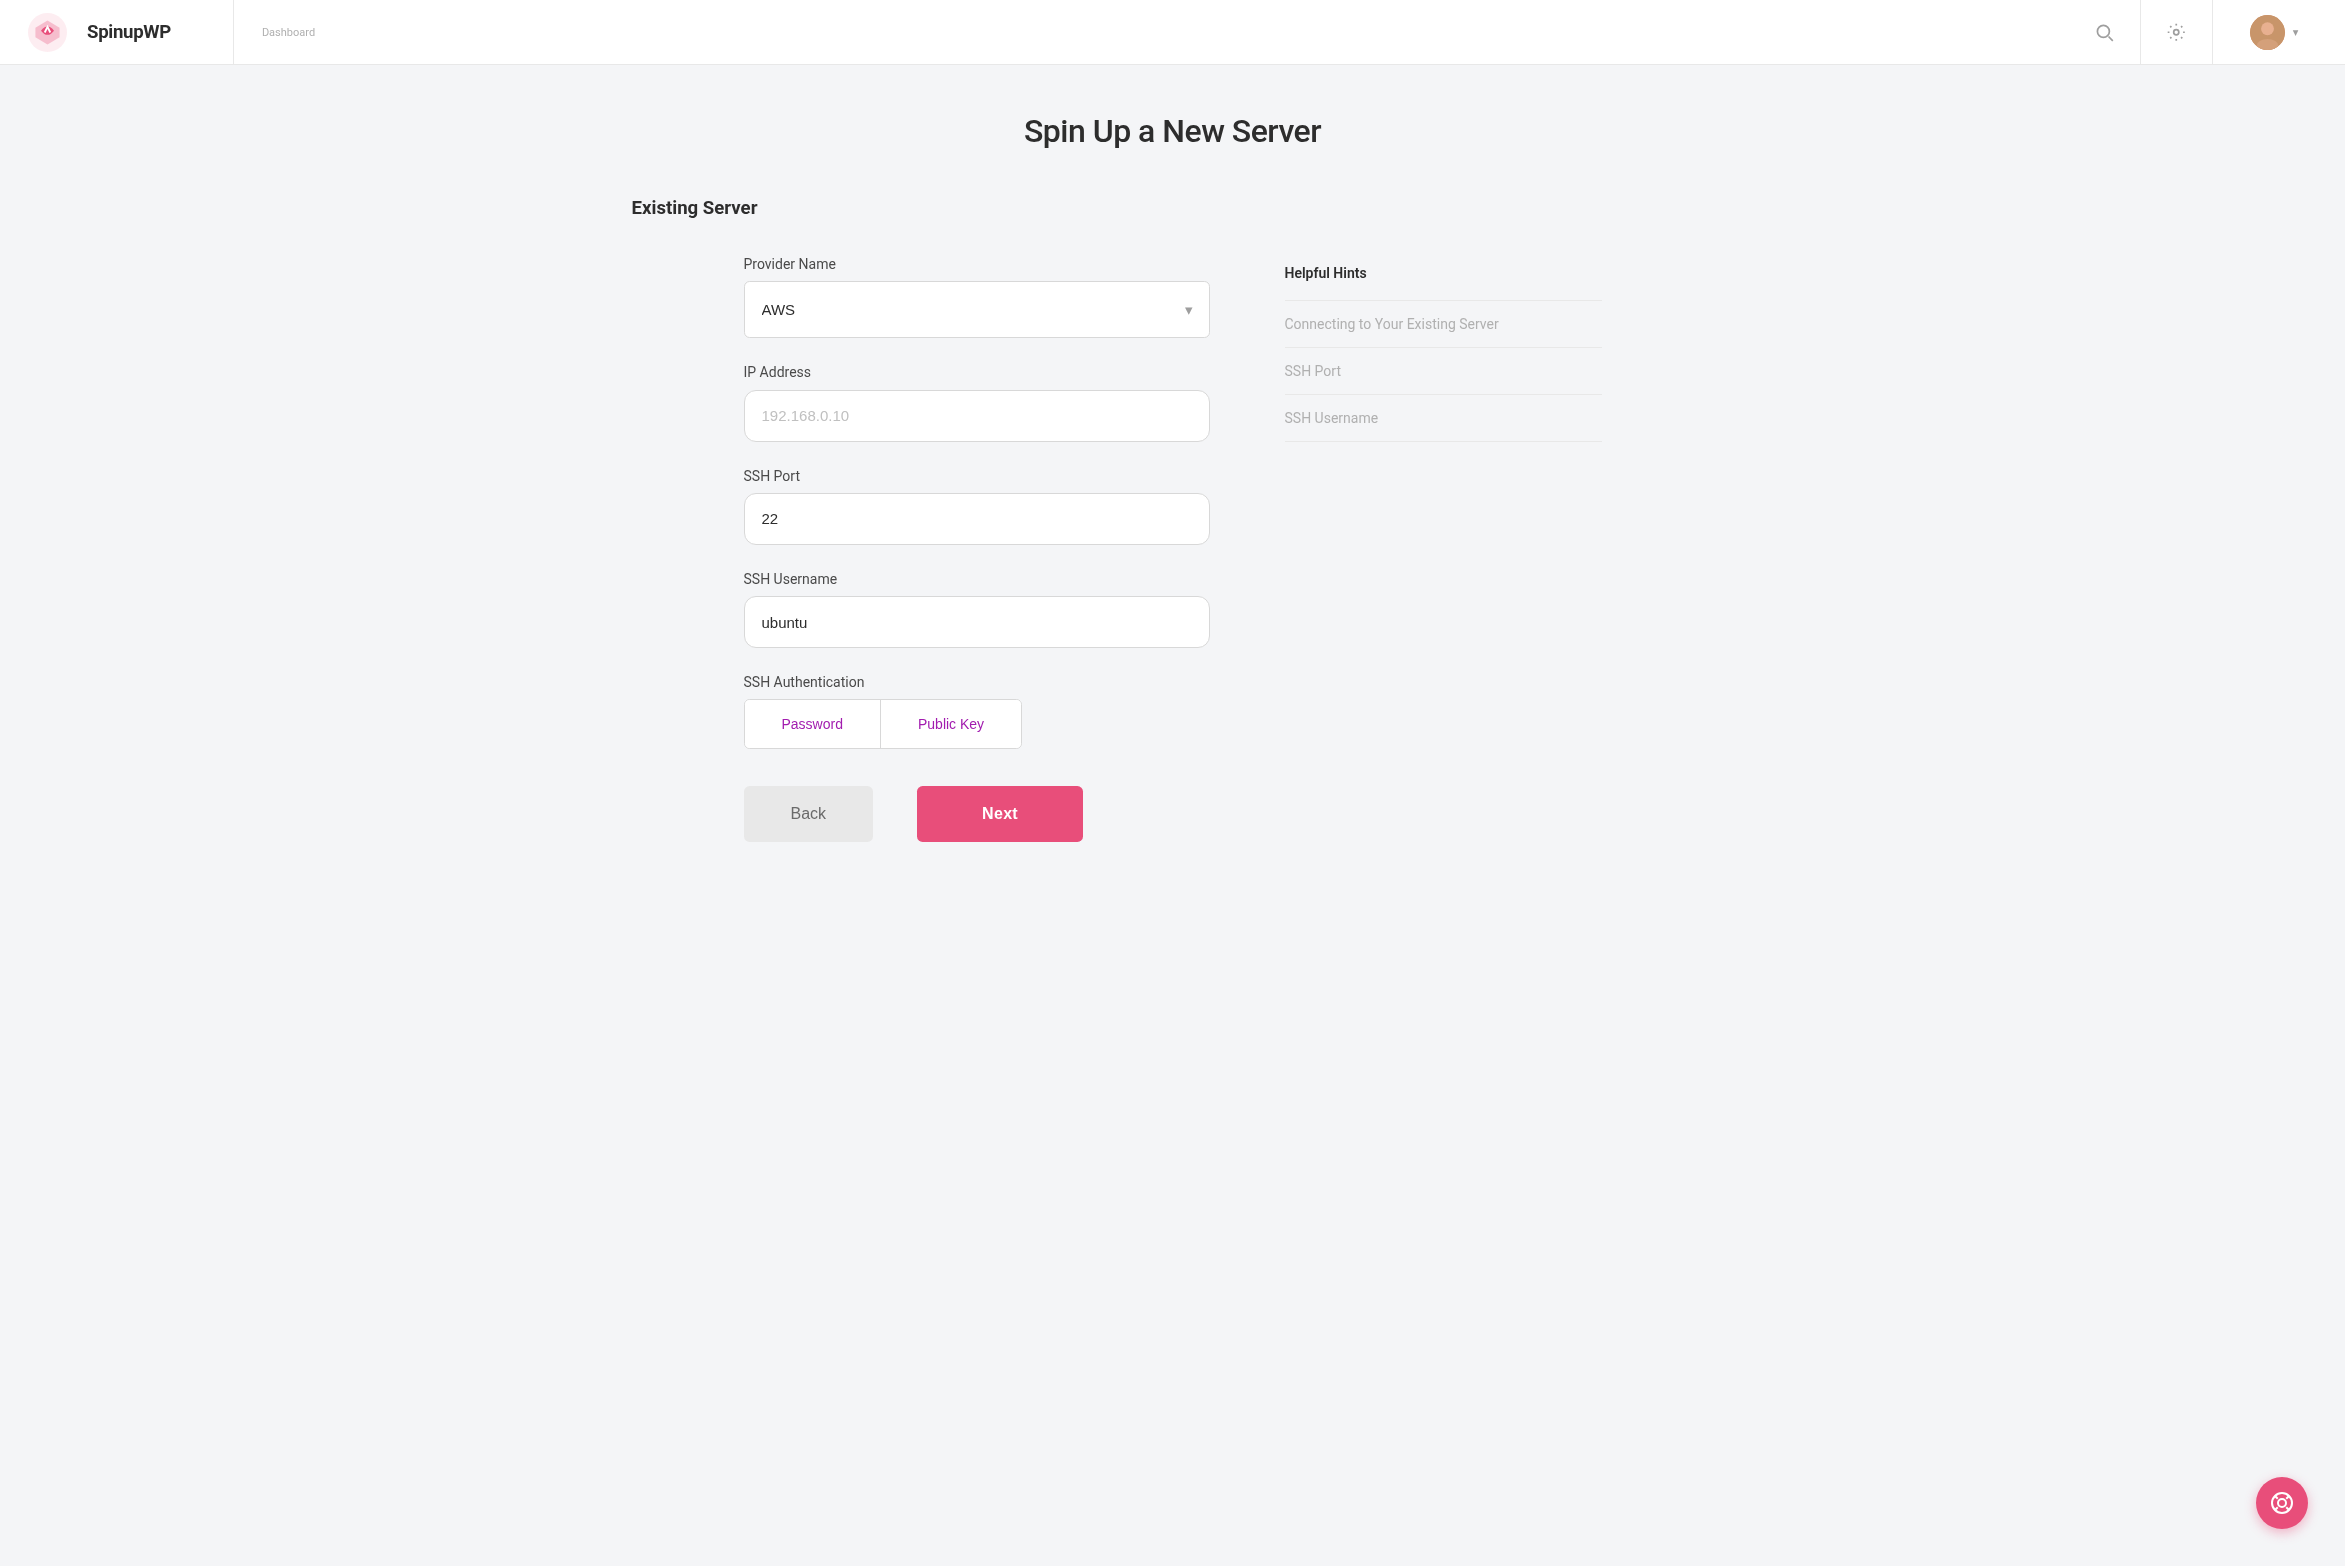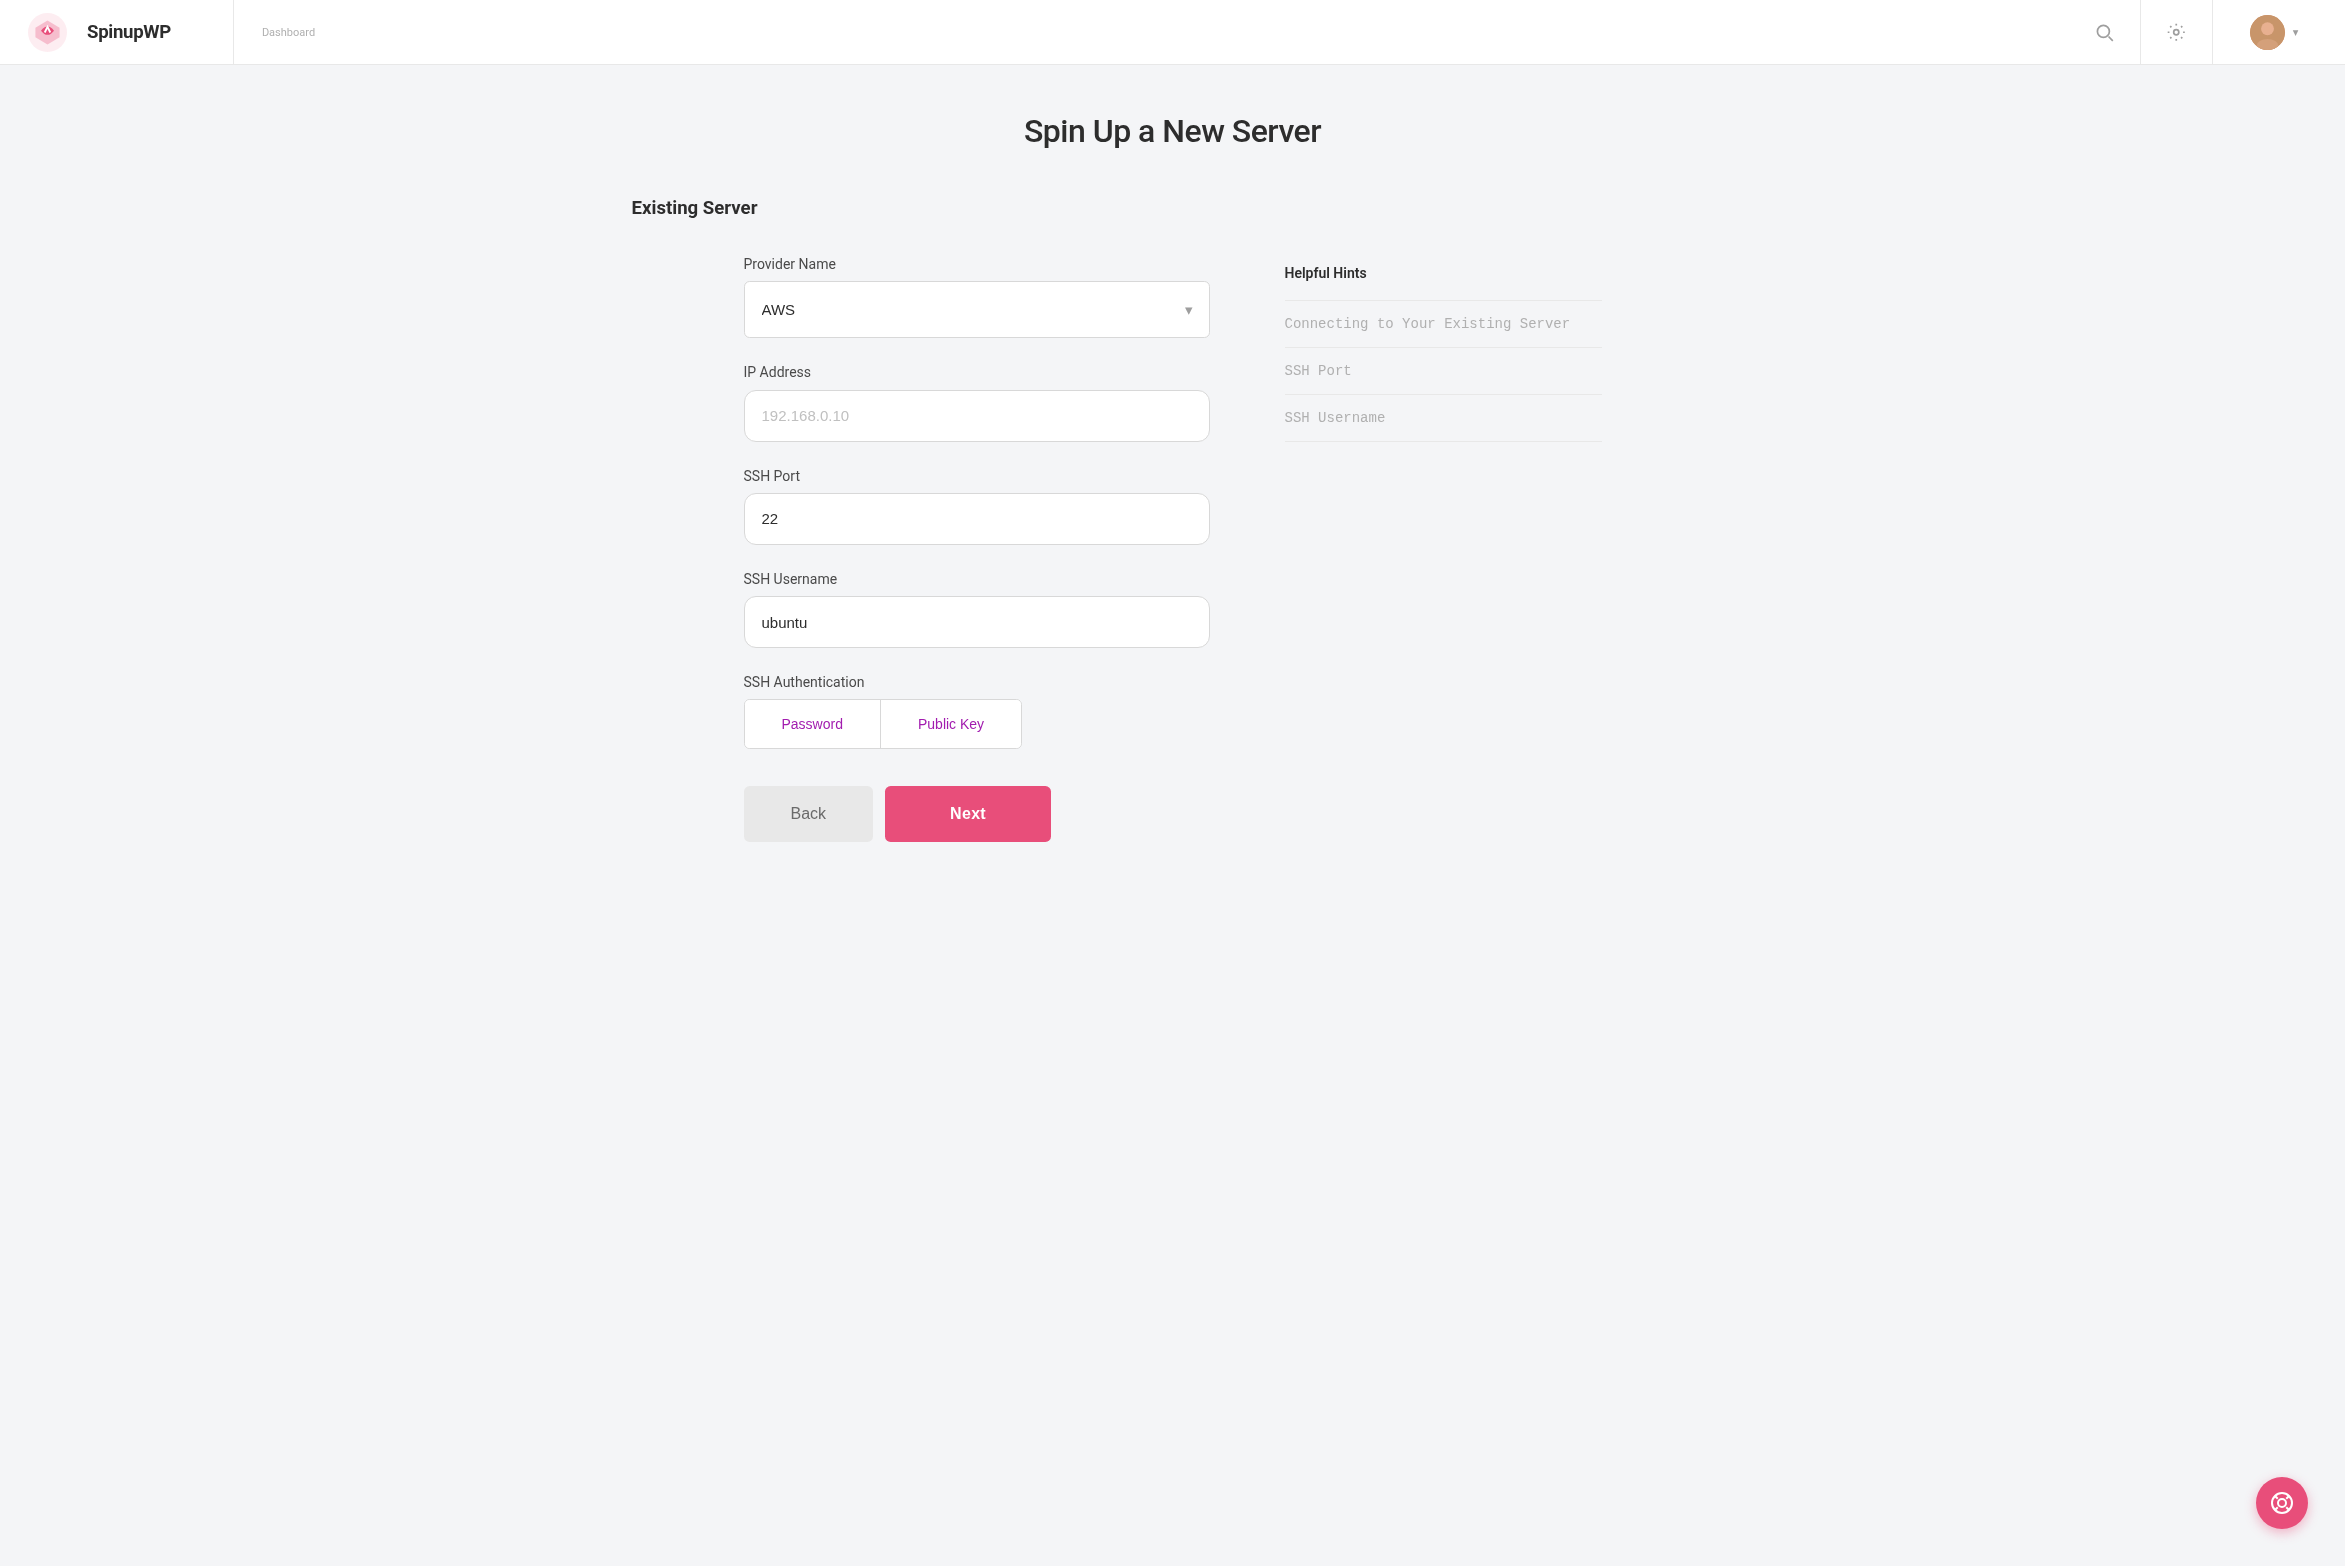--- a/index.html
+++ b/index.html
@@ -234,21 +234,21 @@
     }
 
     .toggle-btn:last-child {
       border-right: none;
     }
 
     
     .action-row {
       display: flex;
       align-items: center;
-      gap: 12px;
+      gap: 44px;
       margin-top: 37px;
     }
 
     .btn-back {
       height: 56px;
       padding: 0 47px;
       background: #e8e8e8;
       border: none;
       border-radius: 5.6px;
       font-size: 16px;
@@ -279,21 +279,20 @@
       color: #2d2d2d;
       margin-bottom: 18.6px;
     }
 
     .hint-item {
       padding: 15px 0;
       border-bottom: 0.9px solid #e8e8e8;
       font-size: 14px;
       color: #b0b0b0;
       cursor: pointer;
-      font-family: Liberation Mono, monospace;
     }
 
     .hint-item:first-of-type {
       border-top: 0.9px solid #e8e8e8;
     }
 
     
     .help-btn {
       position: fixed;
       bottom: 37px;

